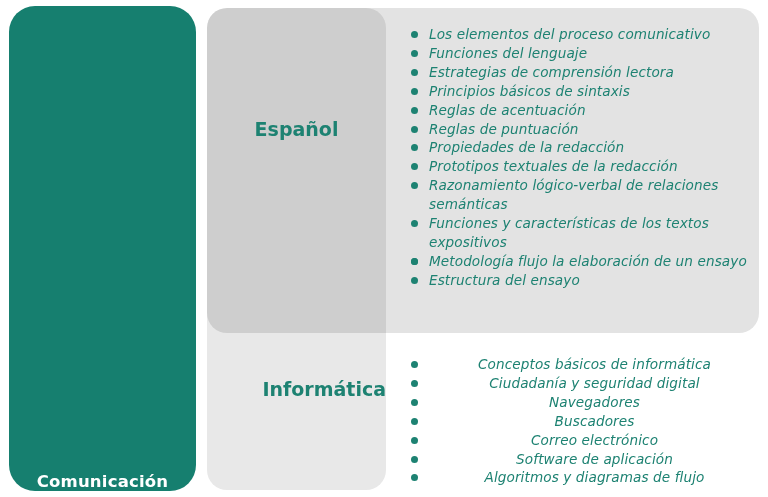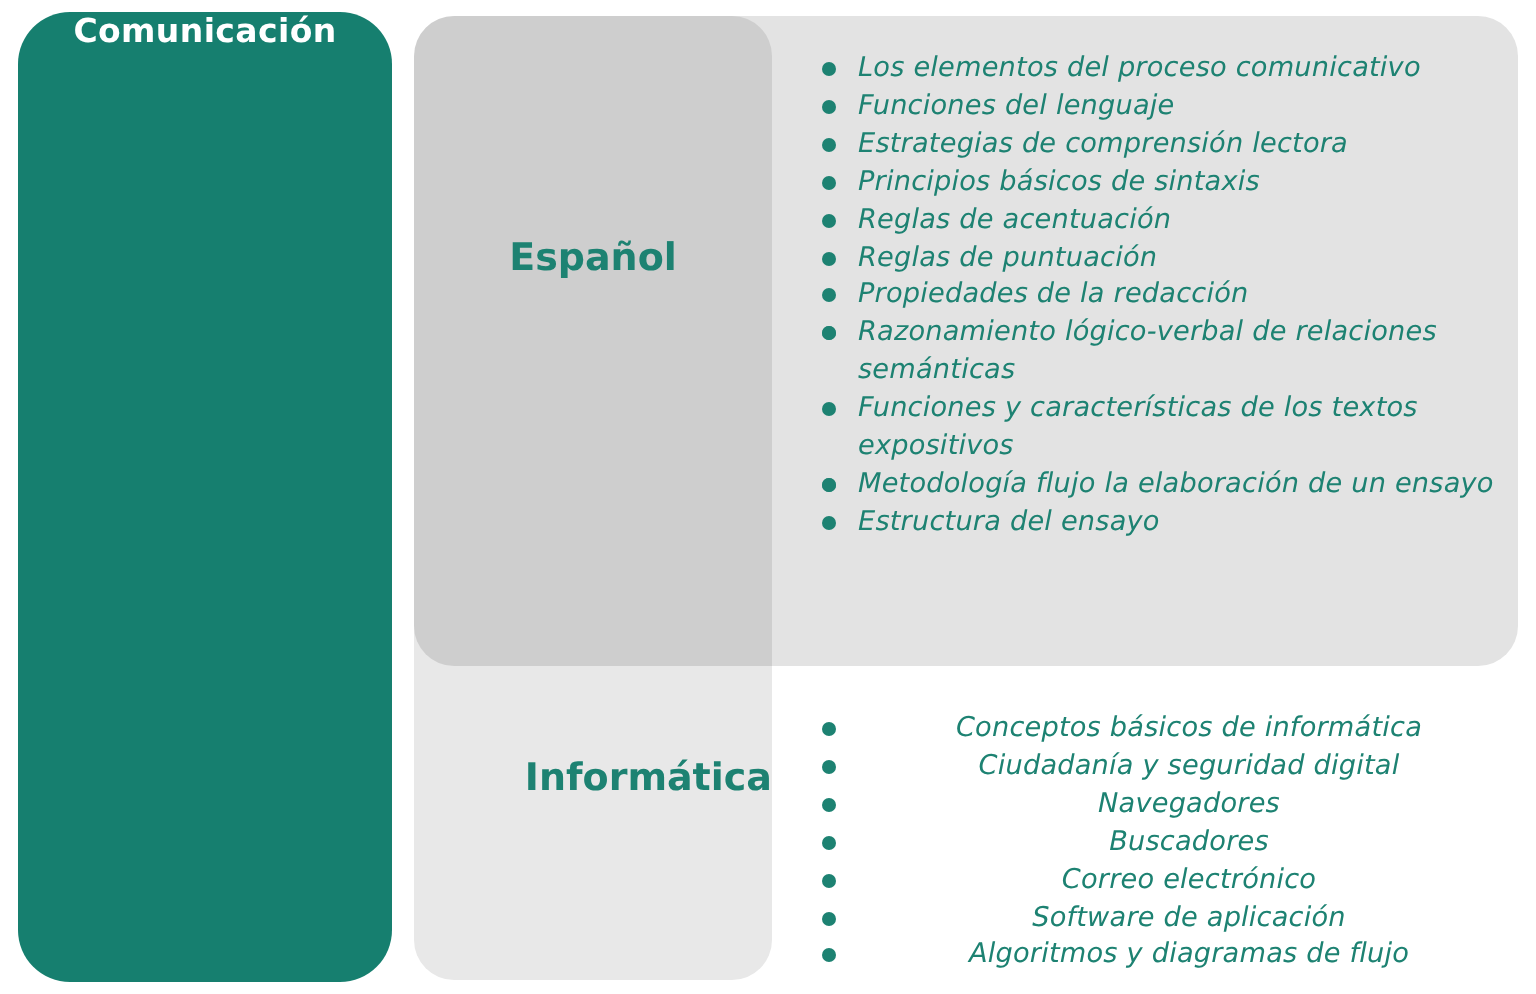--- a/index.html
+++ b/index.html
@@ -16,21 +16,21 @@
     }
     .main-box {
       position: absolute;
       left: 9px;
       top: 6px;
       width: 187px;
       height: 485px;
       background: #167f6f;
       border-radius: 26px;
       display: flex;
-      align-items: flex-start;
+      align-items: flex-end;
       justify-content: center;
     }
     .main-title {
       color: #ffffff;
       font-weight: bold;
       font-size: 16.5px;
       letter-spacing: 0.2px;
     }
     .sub-column {
       position: absolute;
@@ -110,21 +110,21 @@
 <div class="sub-label" style="top:378px;text-align:right;">Informática</div>
 
 <ul class="topic-list" style="top:13px;">
   <li><span class="bullet"></span><span>Los elementos del proceso comunicativo</span></li>
   <li><span class="bullet"></span><span>Funciones del lenguaje</span></li>
   <li><span class="bullet"></span><span>Estrategias de comprensión lectora</span></li>
   <li><span class="bullet"></span><span>Principios básicos de sintaxis</span></li>
   <li><span class="bullet"></span><span>Reglas de acentuación</span></li>
   <li><span class="bullet"></span><span>Reglas de puntuación</span></li>
   <li><span class="bullet"></span><span>Propiedades de la redacción</span></li>
-  <li><span class="bullet"></span></li>
+  <li><span class="bullet"></span><span>Prototipos textuales de la redacción</span></li>
   <li><span class="bullet"></span><span>Razonamiento lógico-verbal de relaciones semánticas</span></li>
   <li><span class="bullet"></span><span>Funciones y características de los textos expositivos</span></li>
   <li><span class="bullet"></span></li>
   <li><span class="bullet"></span><span>Metodología flujo la elaboración de un ensayo</span></li>
   <li><span class="bullet"></span><span>Estructura del ensayo</span></li>
 </ul>
 
 <ul class="topic-list" style="top:343px;text-align:center;">
   <li><span class="bullet"></span><span>Conceptos básicos de informática</span></li>
   <li><span class="bullet"></span><span>Ciudadanía y seguridad digital</span></li>

